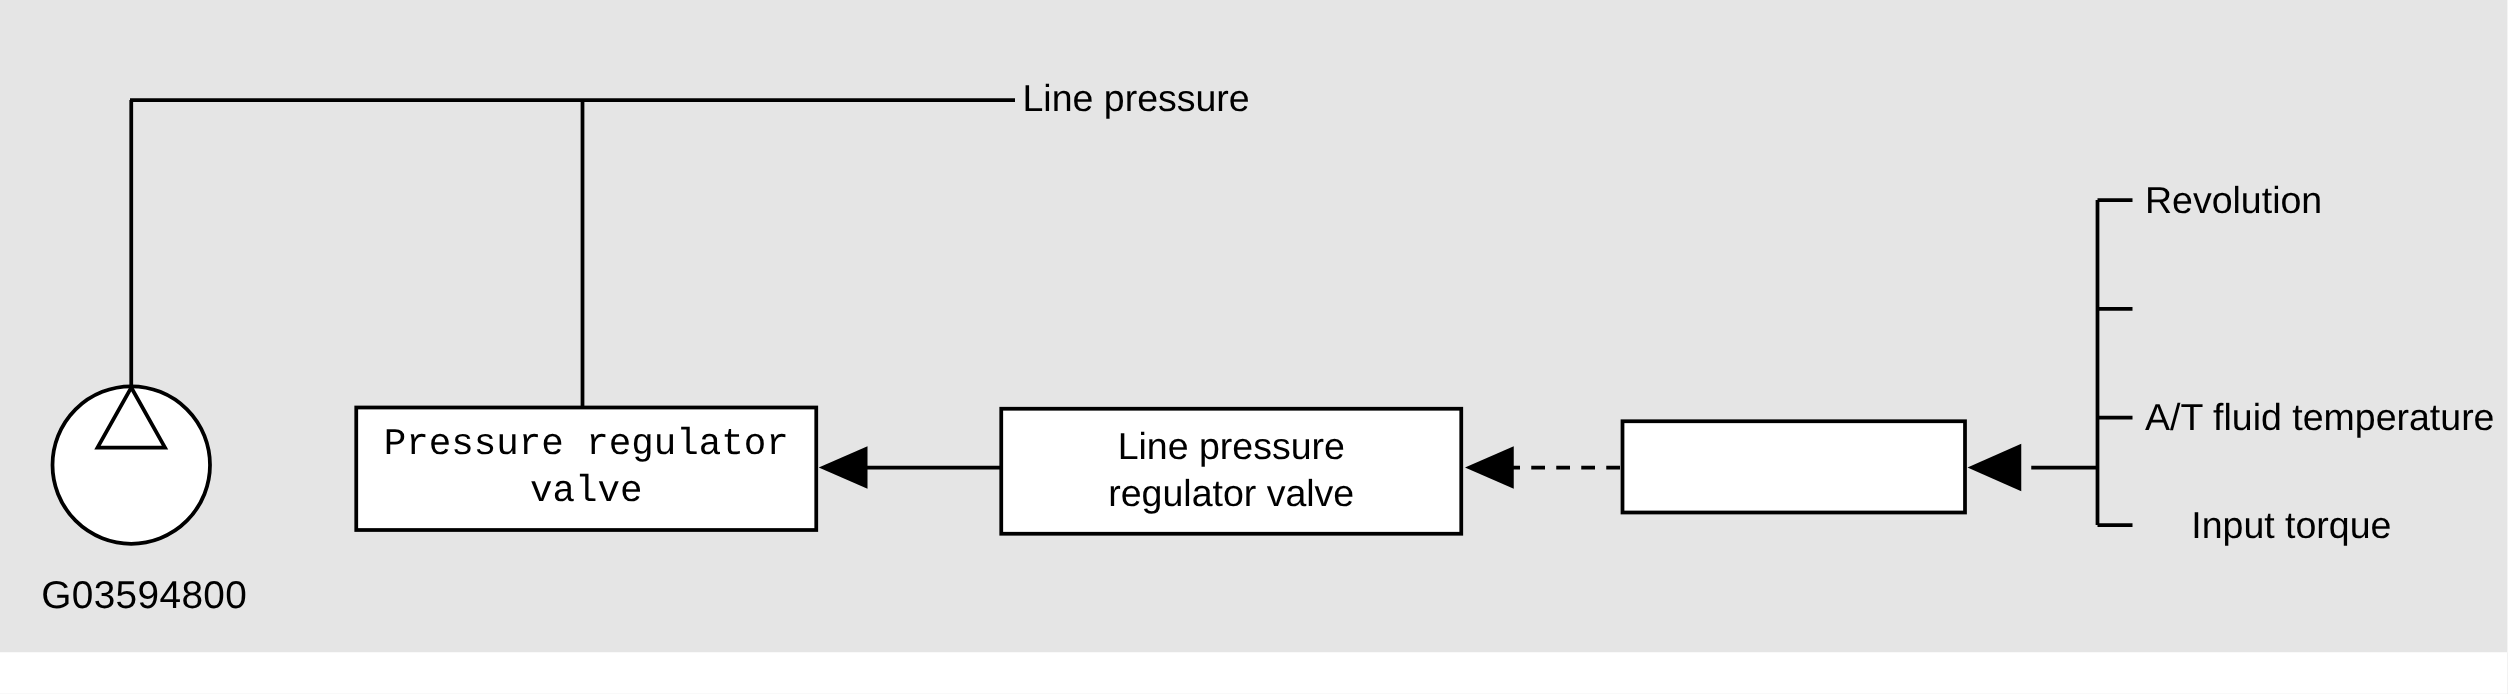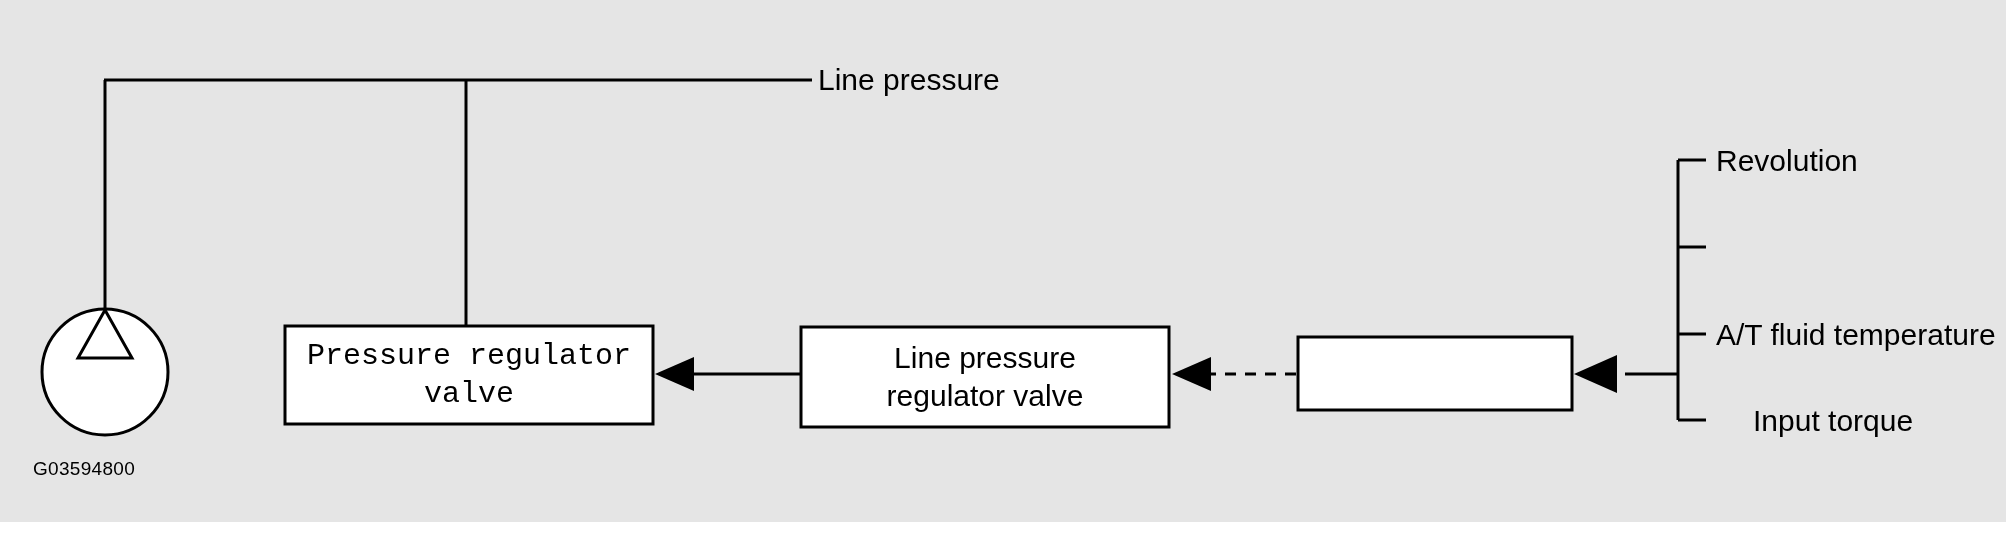--- a/index.html
+++ b/index.html
@@ -40,21 +40,21 @@
     font-size: 30px;
     line-height: 1.28;
   }
   .side-label {
     font-size: 30px;
   }
   .line-pressure-label {
     font-size: 30px;
   }
   .code-label {
-    font-size: 19px;
+    font-size: 31px;
     letter-spacing: 0.3px;
   }
 </style>
 </head>
 <body>
 
 <div id="diagram-root">
 
   <svg id="diagram-svg" viewBox="0 0 2006 555">
 

